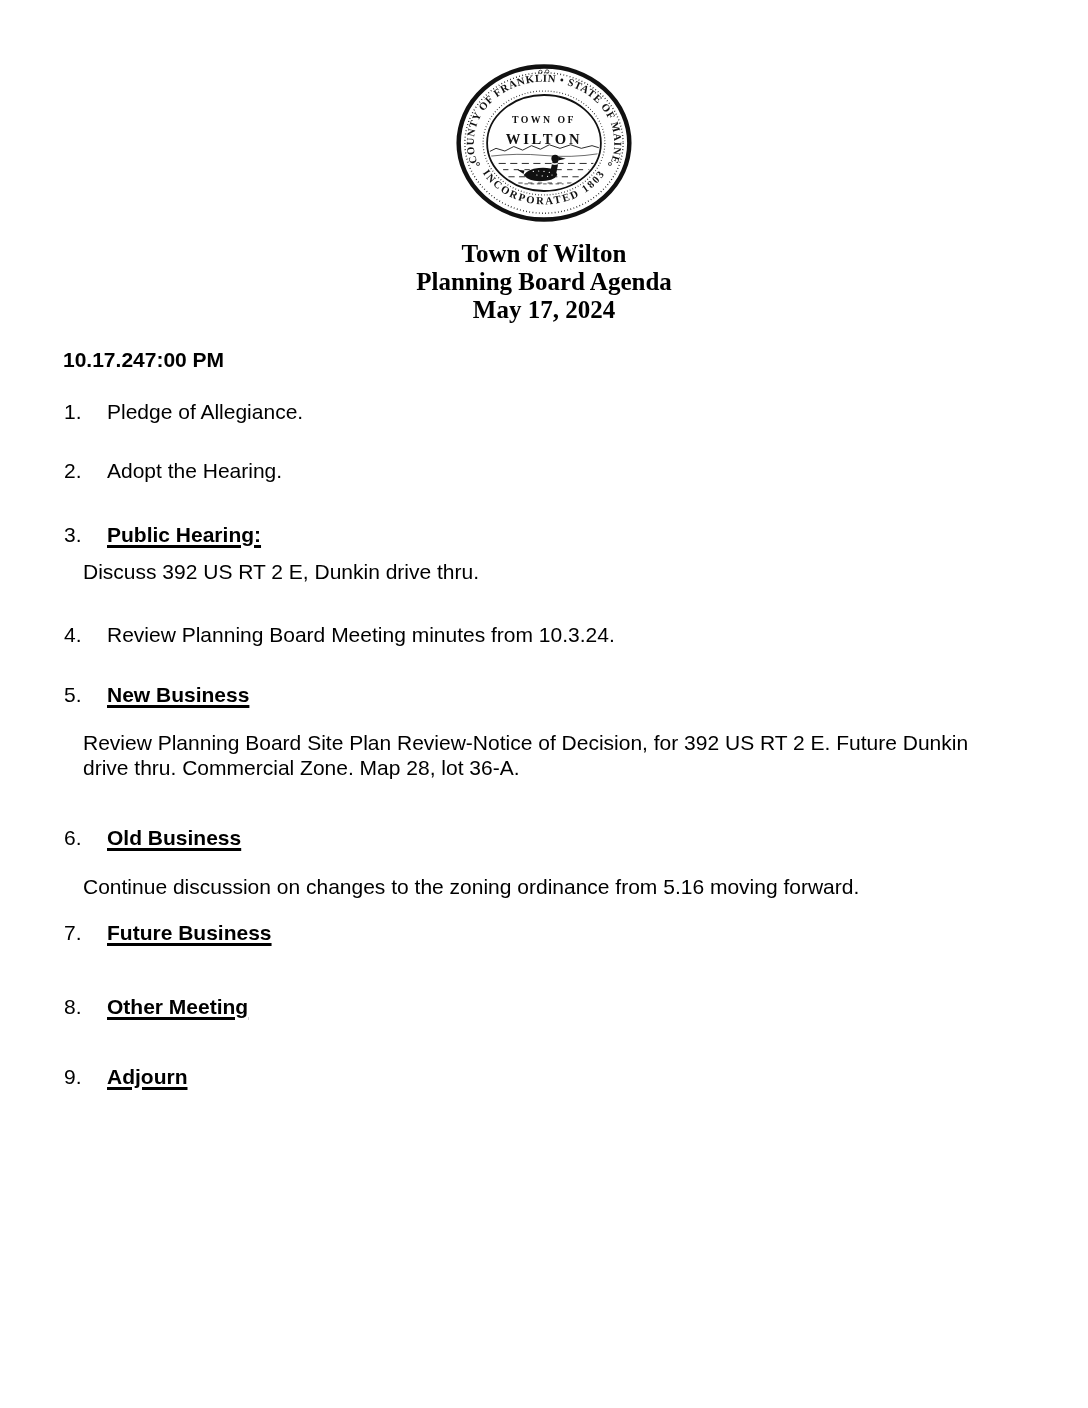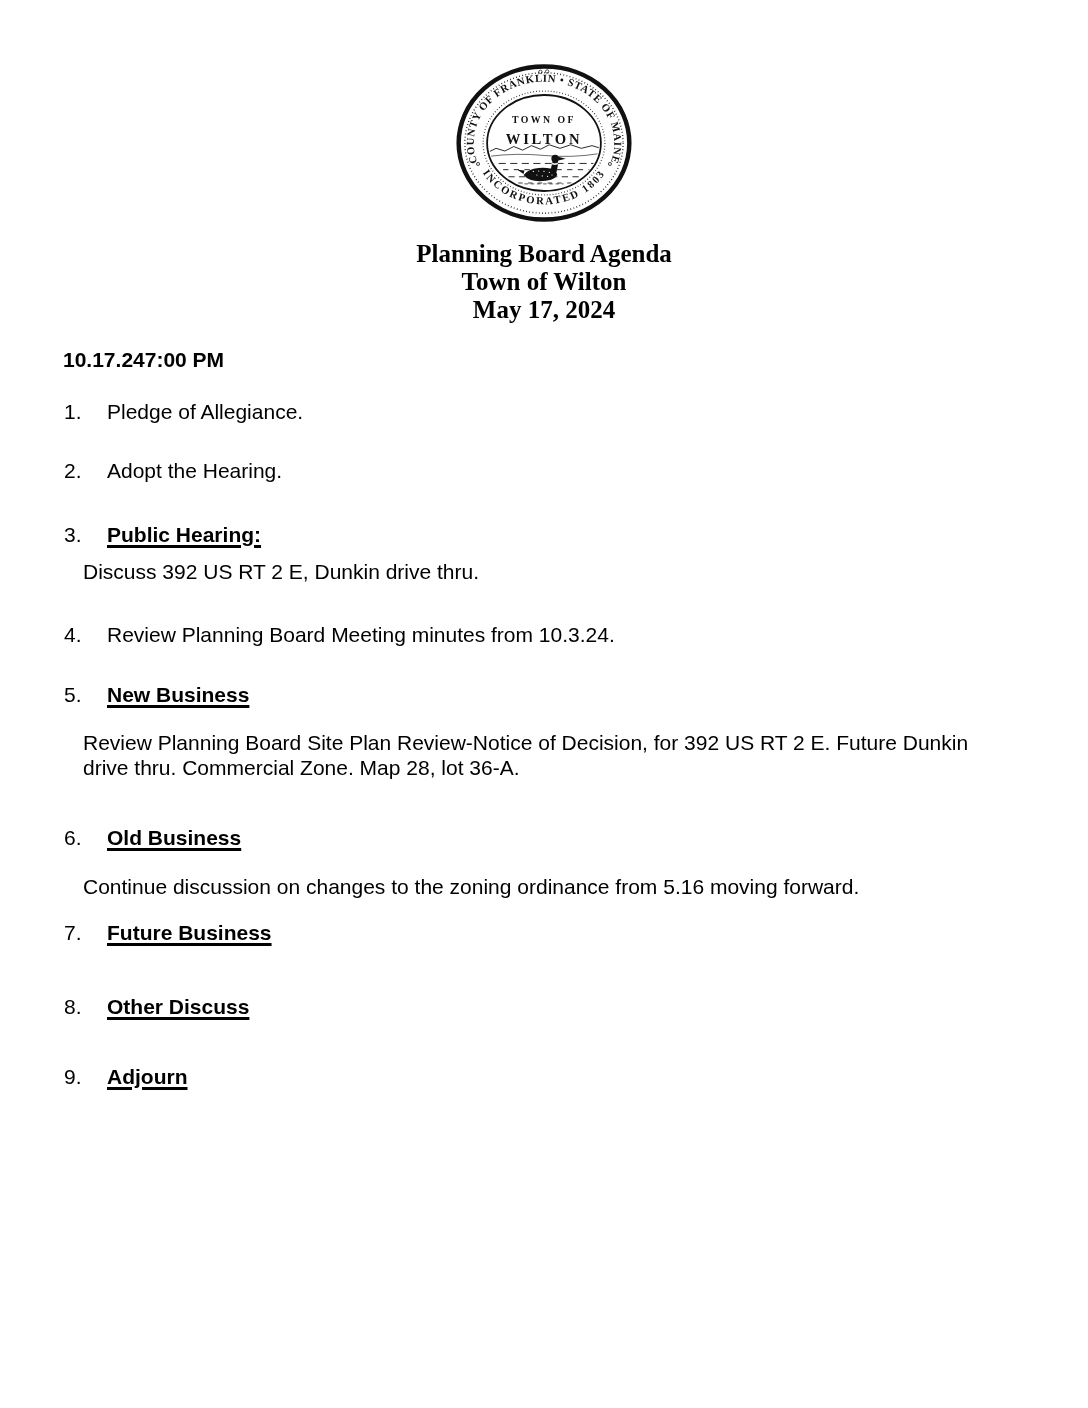--- a/index.html
+++ b/index.html
@@ -121,22 +121,22 @@
             <circle cx="104" cy="127.5" r="0.7"></circle>
               <circle cx="109" cy="126" r="0.7"></circle>
           </g>
           <path fill="none" stroke="#111" stroke-width="0.8" stroke-dasharray="4 3" d="M 78 136 H 122"></path>
         </g>
       </g>
     </svg>
   </div>
 
   <div class="title-block">
+    <div>Town of Wilton</div>
     <div>Planning Board Agenda</div>
-    <div>Town of Wilton</div>
     <div>May 17, 2024</div>
   </div>
 
   <div class="dateline">
     <span class="date">10.17.24</span><span class="time">7:00 PM</span>
   </div>
 
   <div class="item" style="margin-top:27px">
     <span class="num">1.</span>
     <span class="title">Pledge of Allegiance.</span>
@@ -170,21 +170,21 @@
   </div>
   <div class="detail" style="margin-top:24px">Continue discussion on changes to the zoning ordinance from 5.16 moving forward.</div>
 
   <div class="item heading" style="margin-top:21px">
     <span class="num">7.</span>
     <span class="title">Future Business</span>
   </div>
 
   <div class="item heading" style="margin-top:49px">
     <span class="num">8.</span>
-    <span class="title">Other Discuss</span>
+    <span class="title">Other Meeting</span>
   </div>
 
   <div class="item heading" style="margin-top:45px">
     <span class="num">9.</span>
     <span class="title">Adjourn</span>
   </div>
 
 </div>
 
 </body></html>

